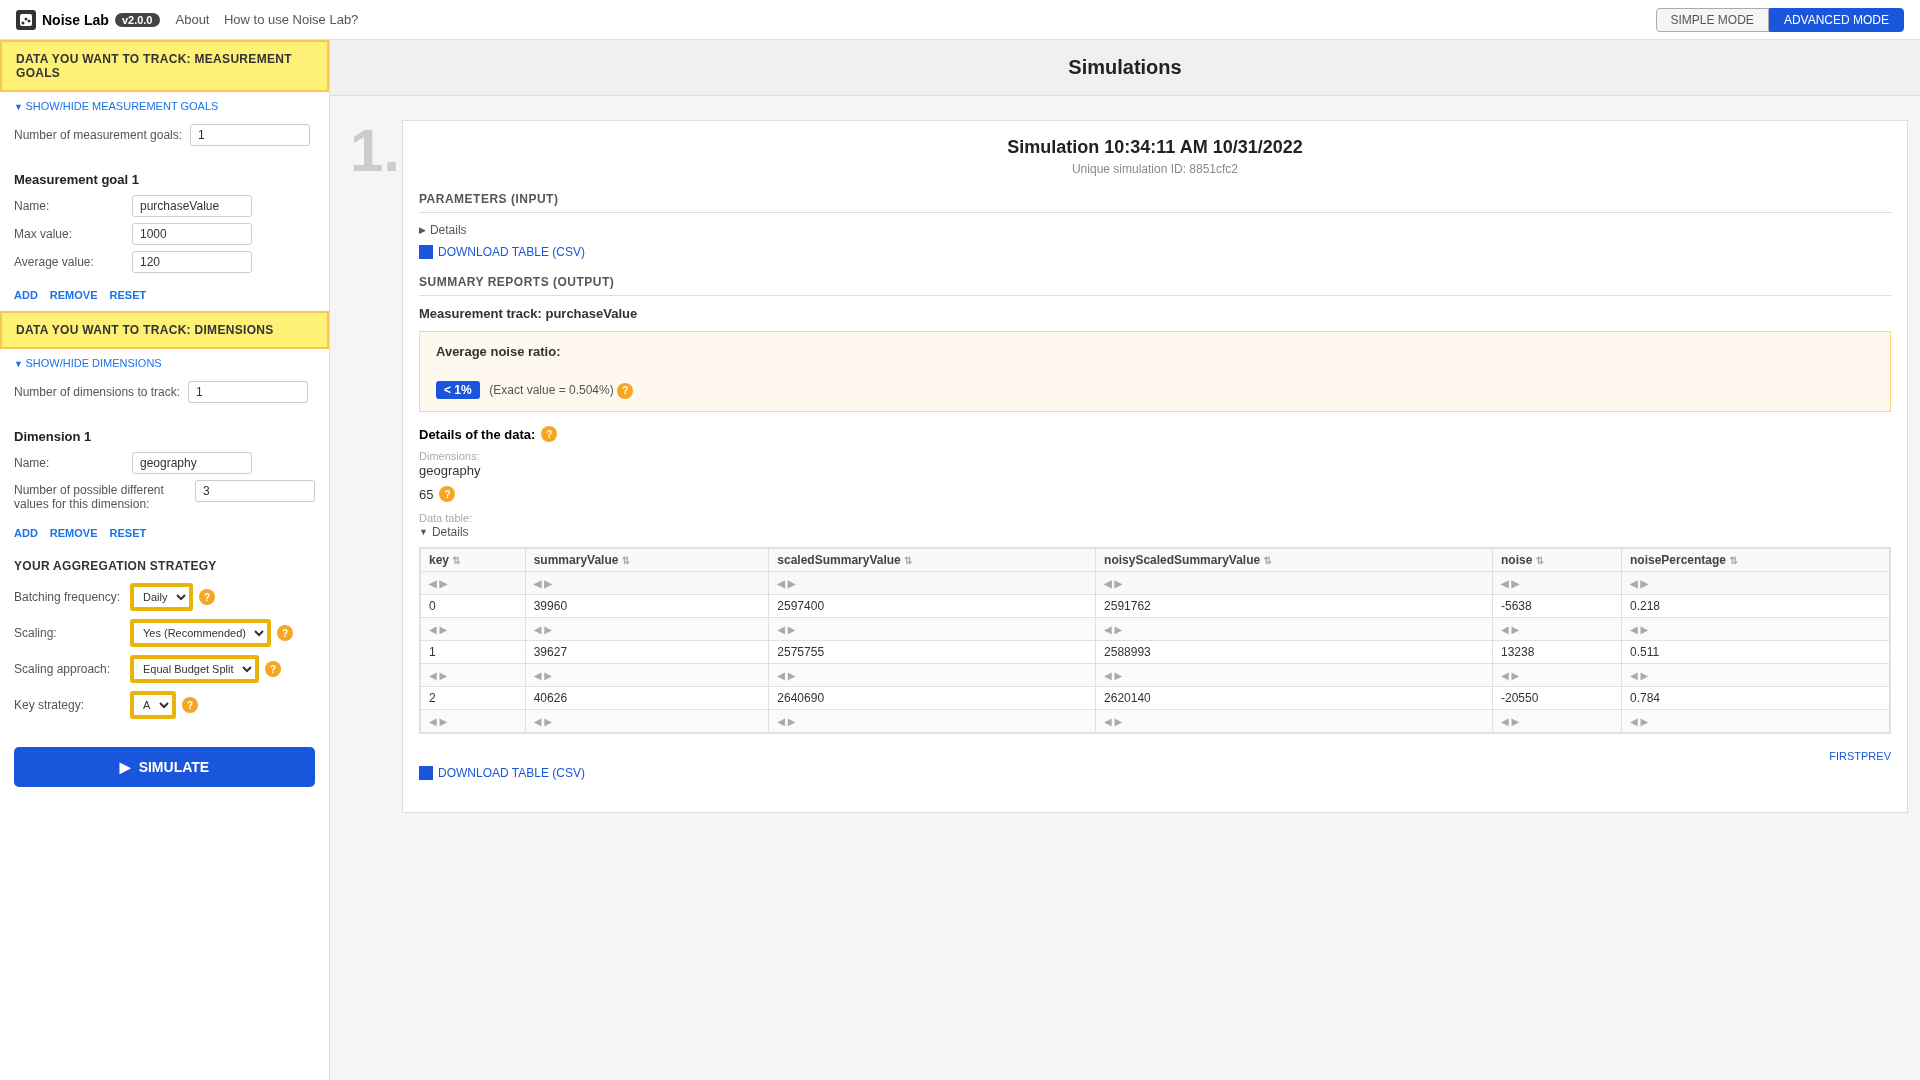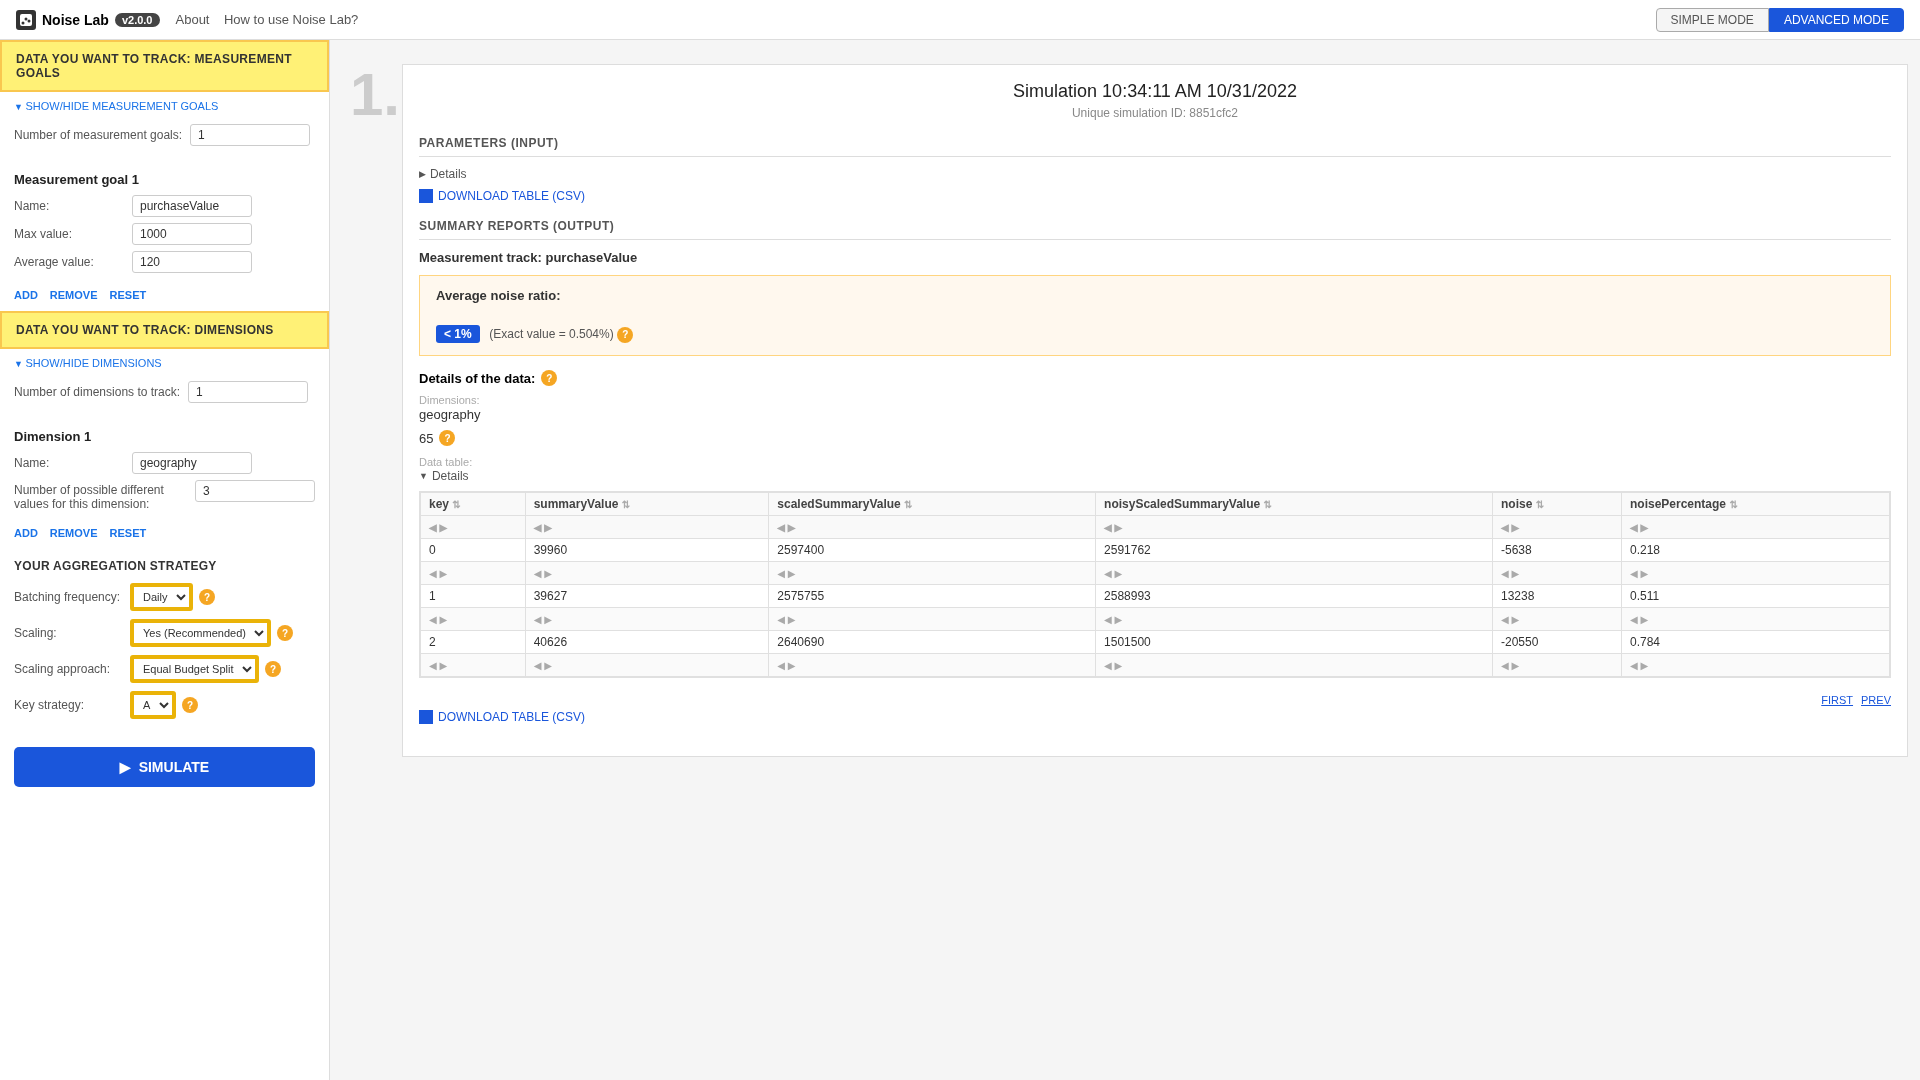--- a/index.html
+++ b/index.html
@@ -61,21 +61,21 @@
 
     .step-area { display: flex; flex: 1; }
 
     .step-number { font-size: 60px; font-weight: bold; color: #ccc; padding: 20px 10px 0 20px; flex-shrink: 0; width: 60px; }
 
     .panel-content { flex: 1; overflow: hidden; }
 
     .simulations-header { text-align: center; padding: 16px; font-size: 20px; font-weight: bold; color: #222; background: #f0f0f0; border-bottom: 1px solid #ddd; }
 
     .simulation-card { background: #fff; border: 1px solid #ddd; margin: 12px; padding: 16px; }
-    .sim-title { font-size: 18px; font-weight: normal; color: #222; text-align: center; margin-bottom: 4px; }
+    .sim-title { font-size: 18px; font-weight: bold; color: #222; text-align: center; margin-bottom: 4px; }
     .sim-id { font-size: 12px; color: #888; text-align: center; margin-bottom: 16px; }
 
     .section-title-bar { font-size: 12px; font-weight: bold; color: #555; letter-spacing: 0.5px; border-bottom: 1px solid #ddd; padding-bottom: 6px; margin-bottom: 10px; }
 
     .details-toggle { color: #555; font-size: 12px; cursor: pointer; display: flex; align-items: center; gap: 4px; margin-bottom: 8px; }
     .details-toggle::before { content: '▶'; font-size: 9px; }
 
     .download-btn { display: inline-flex; align-items: center; gap: 5px; color: #1a56db; font-size: 12px; cursor: pointer; margin-bottom: 16px; }
 
     .summary-title { font-size: 13px; font-weight: bold; color: #333; margin-bottom: 10px; }
@@ -92,21 +92,21 @@
     .table-toggle { color: #555; font-size: 12px; cursor: pointer; display: flex; align-items: center; gap: 4px; margin-bottom: 8px; }
     .table-toggle::before { content: '▼'; font-size: 9px; }
 
     
     .data-table-wrap { overflow-x: auto; border: 1px solid #e0e0e0; margin-bottom: 12px; }
     .data-table { border-collapse: collapse; width: 100%; font-size: 12px; }
     .data-table th { background: #f9f9f9; border: 1px solid #e0e0e0; padding: 4px 8px; text-align: left; color: #444; font-weight: bold; white-space: nowrap; }
     .data-table td { border: 1px solid #e0e0e0; padding: 4px 8px; color: #333; white-space: nowrap; }
     .data-table tr:nth-child(even) { background: #fafafa; }
 
-    .pagination { display: flex; justify-content: flex-end; gap: 8px; font-size: 11px; color: #1a56db; padding: 4px 0; cursor: pointer; text-decoration: underline; }
+    .pagination { display: flex; justify-content: flex-end; gap: 0; font-size: 11px; color: #1a56db; padding: 4px 0; cursor: pointer; }
   </style>
 </head>
 <body>
 
 <div class="header">
   <div class="logo">
     <div class="logo-icon">
       <svg viewBox="0 0 14 14">
           <rect x="1" y="1" width="12" height="12" rx="2" fill="white"></rect>
           <circle cx="4" cy="10" r="1.5" fill="#333"></circle>
@@ -232,20 +232,21 @@
     </div>
 
     <button class="simulate-btn">
       <span class="simulate-icon">▶</span>
       <span>SIMULATE</span>
     </button>
 
   </div>
 
   <div class="right-panel">
+    <div class="simulations-header">Simulations</div>
 
     <div class="step-area">
       <div class="step-number">1.</div>
       <div class="panel-content" style="padding: 12px 0 12px 0;">
 
         <div class="simulation-card">
           <div class="sim-title">Simulation 10:34:11 AM 10/31/2022</div>
           <div class="sim-id">Unique simulation ID: 8851cfc2</div>
 
           
@@ -344,21 +345,21 @@
                       <td><span style="color:#aaa;font-size:10px;">◀ ▶</span></td>
                       <td><span style="color:#aaa;font-size:10px;">◀ ▶</span></td>
                       <td><span style="color:#aaa;font-size:10px;">◀ ▶</span></td>
                       <td><span style="color:#aaa;font-size:10px;">◀ ▶</span></td>
                       <td><span style="color:#aaa;font-size:10px;">◀ ▶</span></td>
                     </tr>
                     <tr>
                       <td>2</td>
                       <td>40626</td>
                       <td>2640690</td>
-                      <td>1501500</td>
+                      <td>2620140</td>
                       <td>-20550</td>
                       <td>0.784</td>
                     </tr>
                     <tr>
                       <td><span style="color:#aaa;font-size:10px;">◀ ▶</span></td>
                       <td><span style="color:#aaa;font-size:10px;">◀ ▶</span></td>
                       <td><span style="color:#aaa;font-size:10px;">◀ ▶</span></td>
                       <td><span style="color:#aaa;font-size:10px;">◀ ▶</span></td>
                       <td><span style="color:#aaa;font-size:10px;">◀ ▶</span></td>
                       <td><span style="color:#aaa;font-size:10px;">◀ ▶</span></td>

